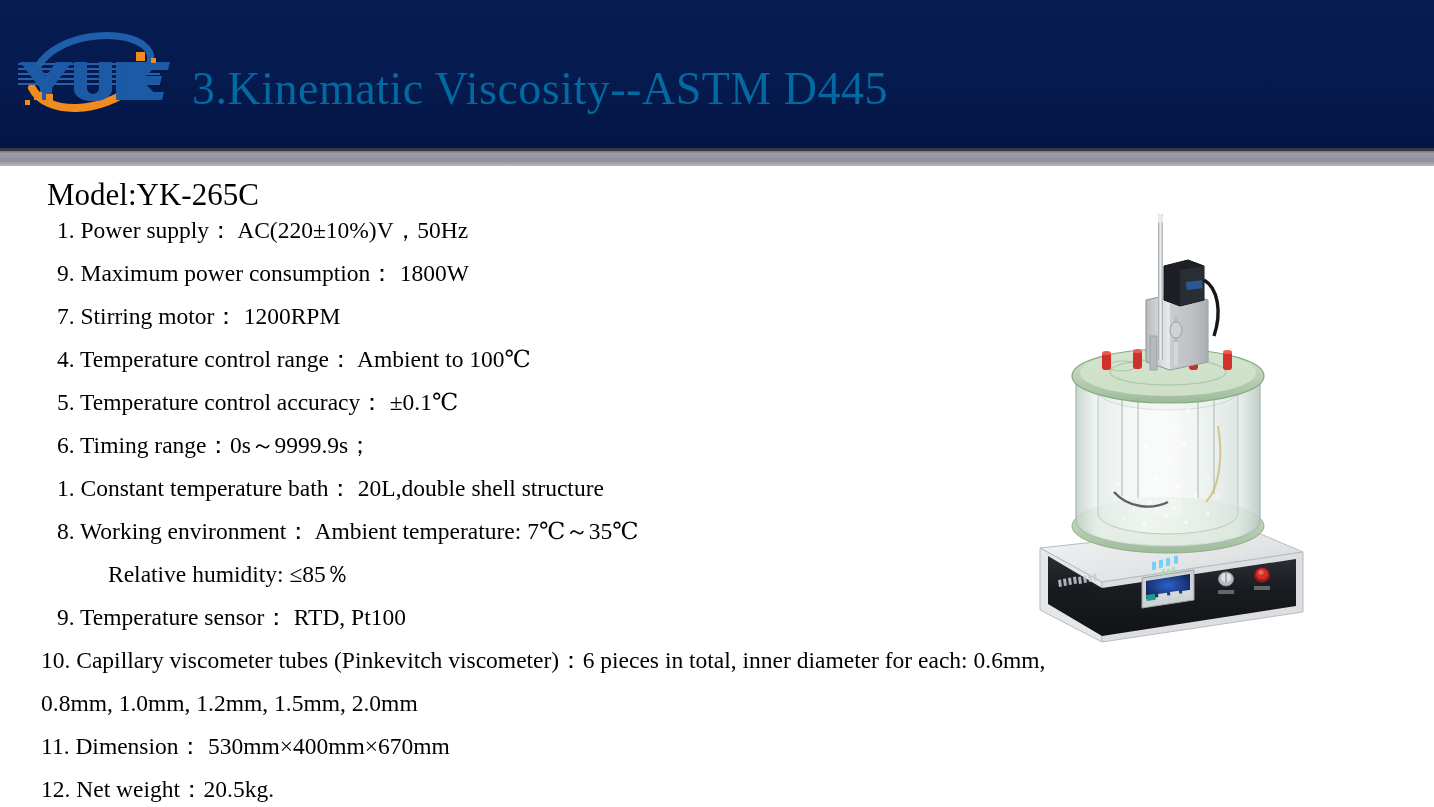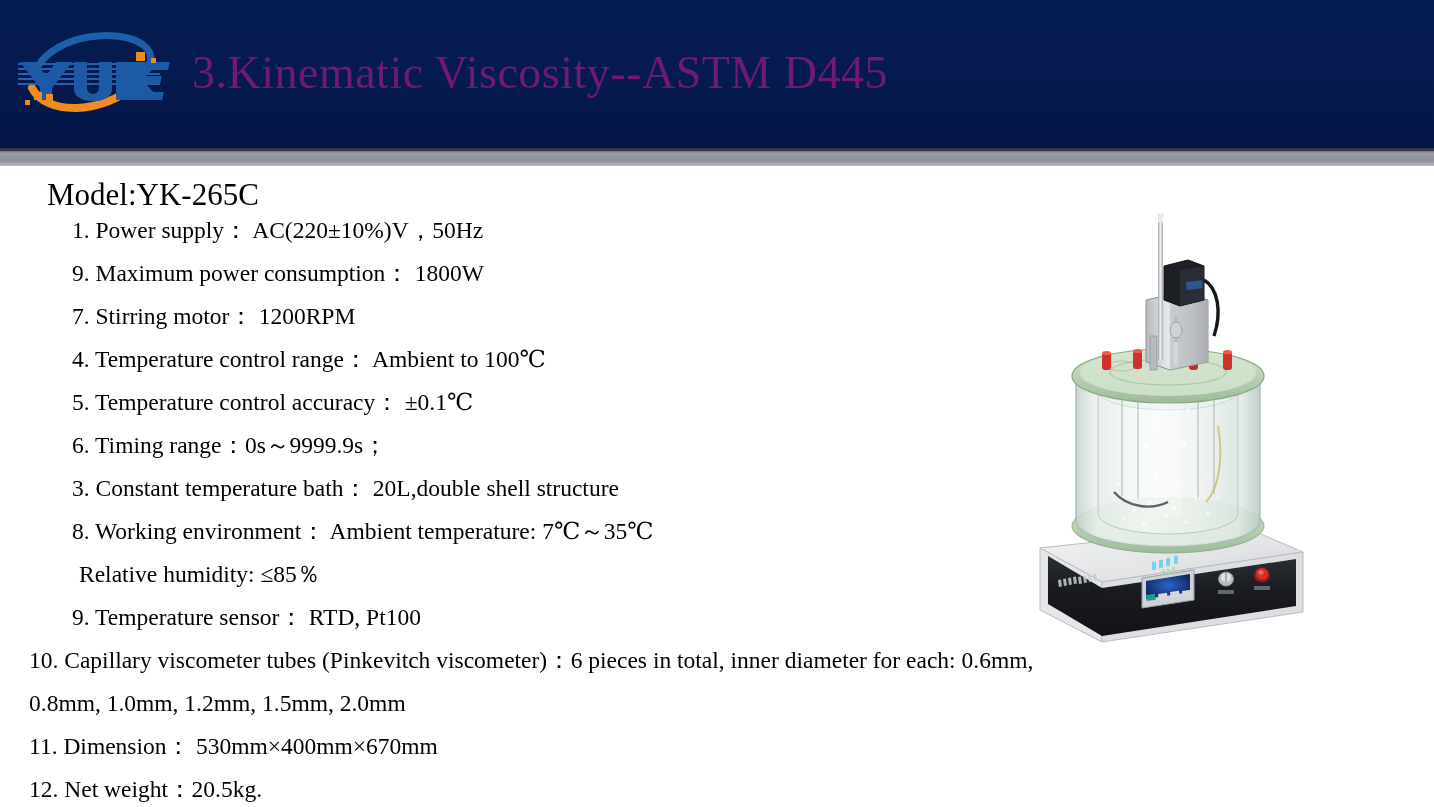--- a/index.html
+++ b/index.html
@@ -46,24 +46,24 @@
     top: 22px;
     width: 170px;
     height: 100px;
   }
   .logo svg { display:block; }
 
   
   .page-title {
     position: absolute;
     left: 192px;
-    top: 42px;
+    top: 58px;
     font-size: 46px;
     line-height: 62px;
-    color: #701a75;
+    color: #0369a1;
     letter-spacing: .5px;
     white-space: nowrap;
     font-family: "Liberation Serif", "DejaVu Serif", serif;
   }
 
   
   .model-line {
     position: absolute;
     left: 47px;
     top: 175px;
@@ -77,23 +77,23 @@
     left: 0;
     top: 209px;
     width: 1200px;
   }
   .spec-row {
     height: 43px;
     line-height: 43px;
     font-size: 23.5px;
     white-space: nowrap;
   }
-  .indent-57 { padding-left: 72px; }
-  .indent-53 { padding-left: 29px; }
-  .indent-197 { padding-left: 79px; }
+  .indent-57 { padding-left: 57px; }
+  .indent-53 { padding-left: 29px; margin-left: 12px; }
+  .indent-197 { padding-left: 108px; }
 
   
   .product-photo {
     position: absolute;
     left: 1018px;
     top: 196px;
     width: 300px;
     height: 460px;
   }
   .product-photo svg { display: block; }
@@ -143,21 +143,21 @@
 
 <div class="model-line">Model:YK-265C</div>
 
 <div class="spec-list">
   <div class="spec-row indent-57">1. Power supply：   AC(220±10%)V，50Hz</div>
   <div class="spec-row indent-57">9. Maximum power consumption：   1800W</div>
   <div class="spec-row indent-57">7. Stirring motor：  1200RPM</div>
   <div class="spec-row indent-57">4. Temperature control range：   Ambient to 100℃</div>
   <div class="spec-row indent-57">5. Temperature control accuracy：  ±0.1℃</div>
   <div class="spec-row indent-57">6. Timing range：0s～9999.9s；</div>
-  <div class="spec-row indent-57">3. Constant temperature bath：  20L,double shell structure</div>
+  <div class="spec-row indent-57">1. Constant temperature bath：  20L,double shell structure</div>
   <div class="spec-row indent-57">8. Working environment：  Ambient temperature: 7℃～35℃</div>
   <div class="spec-row indent-197">Relative humidity: ≤85％</div>
   <div class="spec-row indent-57">9. Temperature sensor：   RTD, Pt100</div>
   <div class="spec-row indent-53">10. Capillary viscometer tubes (Pinkevitch viscometer)：6 pieces in total, inner diameter for each: 0.6mm,</div>
   <div class="spec-row indent-53">0.8mm, 1.0mm, 1.2mm, 1.5mm, 2.0mm</div>
   <div class="spec-row indent-53">11. Dimension：  530mm×400mm×670mm</div>
   <div class="spec-row indent-53">12. Net weight：20.5kg.</div>
 </div>
 
 <div class="product-photo">

